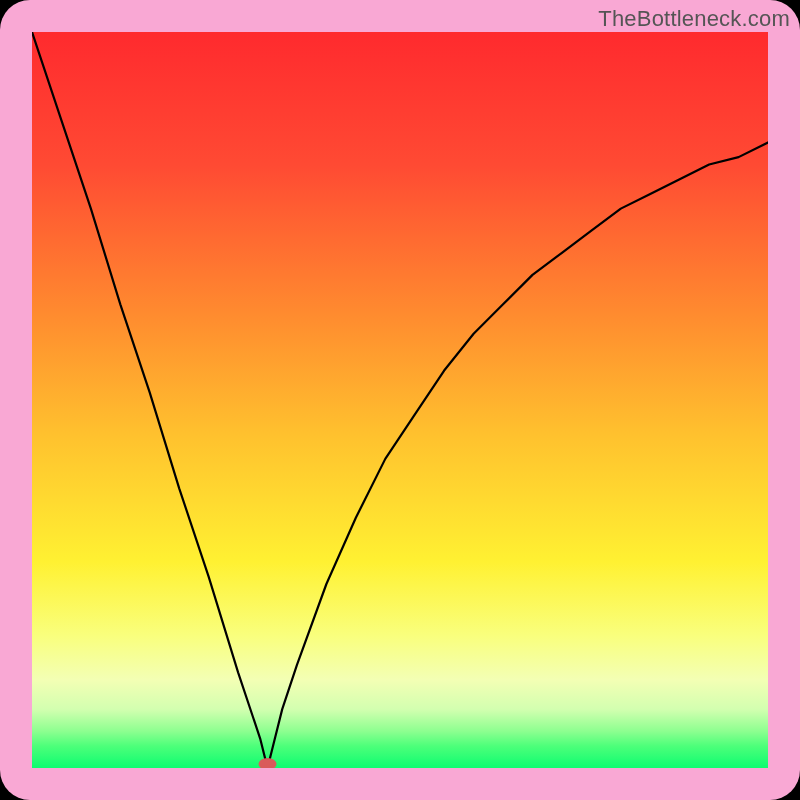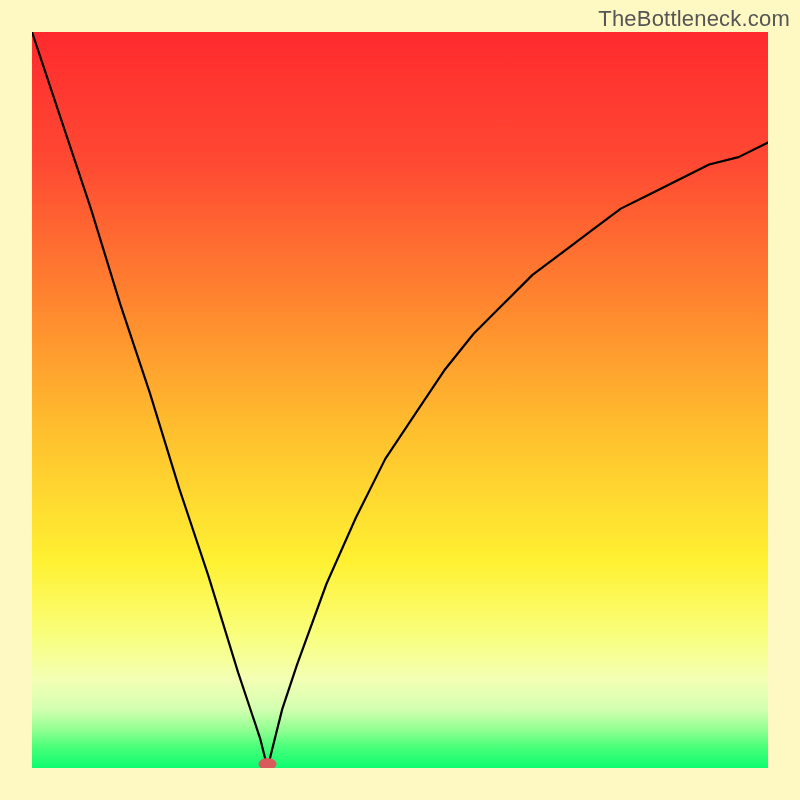--- a/index.html
+++ b/index.html
@@ -8,21 +8,22 @@
     width: 800px;
     height: 800px;
     overflow: hidden;
     background: #000;
     font-family: Arial, Helvetica, sans-serif;
   }
   .outer {
     position: relative;
     width: 800px;
     height: 800px;
-    background: #fef9c3;
+    background: #f9a8d4;
+    border-radius: 30px;
   }
   .plot-area {
     position: absolute;
     left: 32px;
     top: 32px;
     width: 736px;
     height: 736px;
   }
   .watermark {
     position: absolute;

